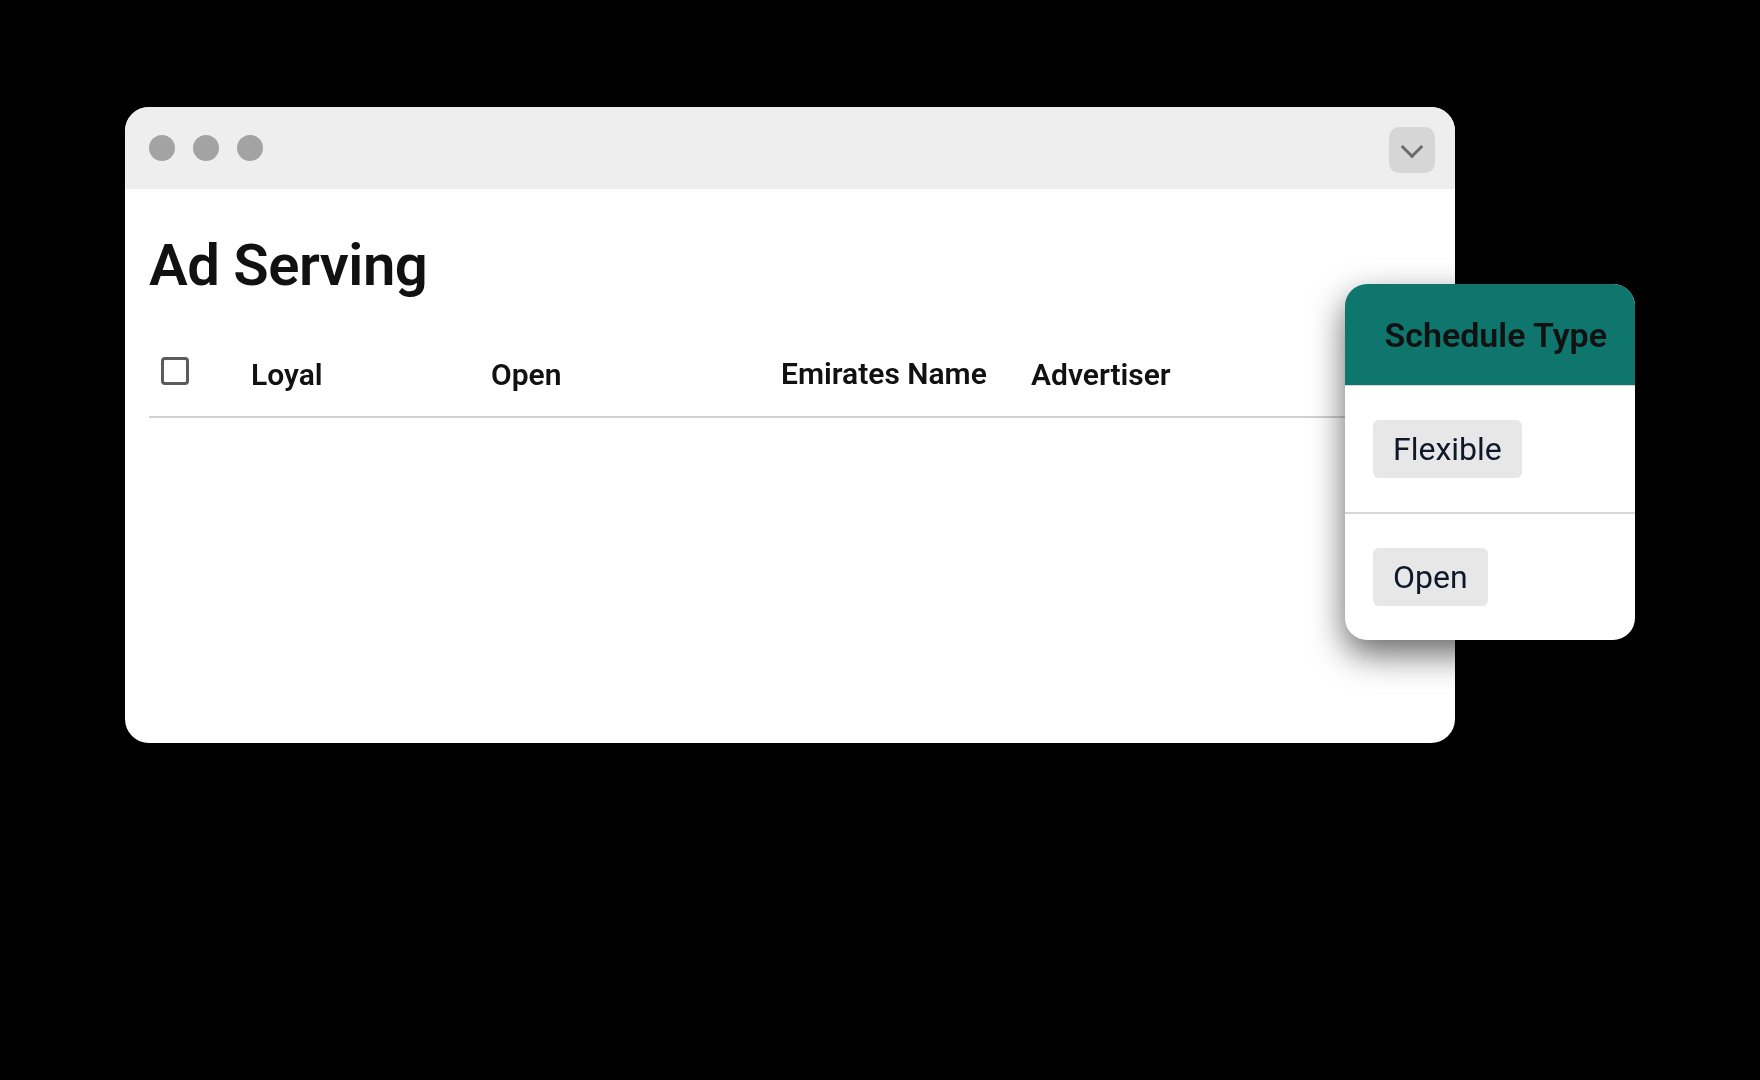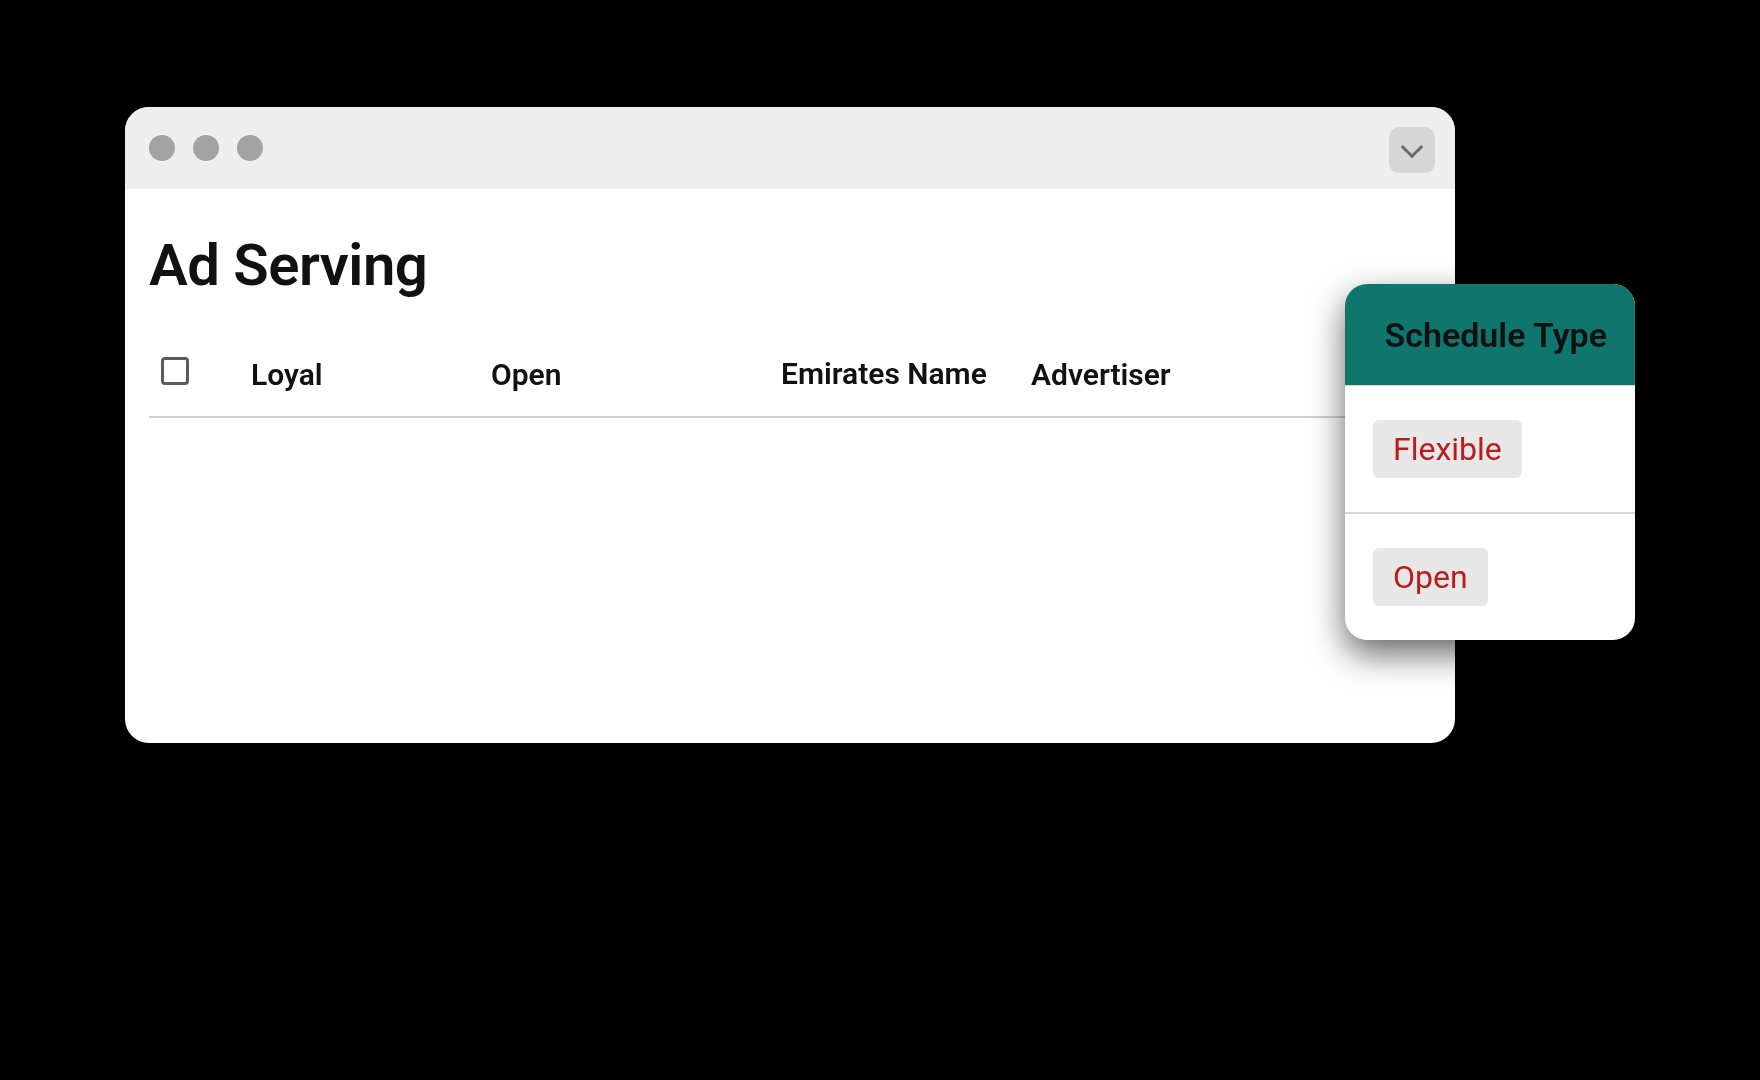--- a/index.html
+++ b/index.html
@@ -131,21 +131,21 @@
       padding: 34px 28px;
       border-bottom: 2px solid #d6d6d6;
     }
     .panel-row:last-child { border-bottom: none; }
     .badge {
       display: inline-block;
       background: #e7e7e7;
       border-radius: 6px;
       padding: 10px 20px;
       font-size: 32px;
-      color: #b91c1c;
+      color: #0f172a;
     }
   </style>
 </head>
 <body>
 
 <div class="stage">
 
   <div class="window">
     <div class="titlebar">
       <div class="dots">

